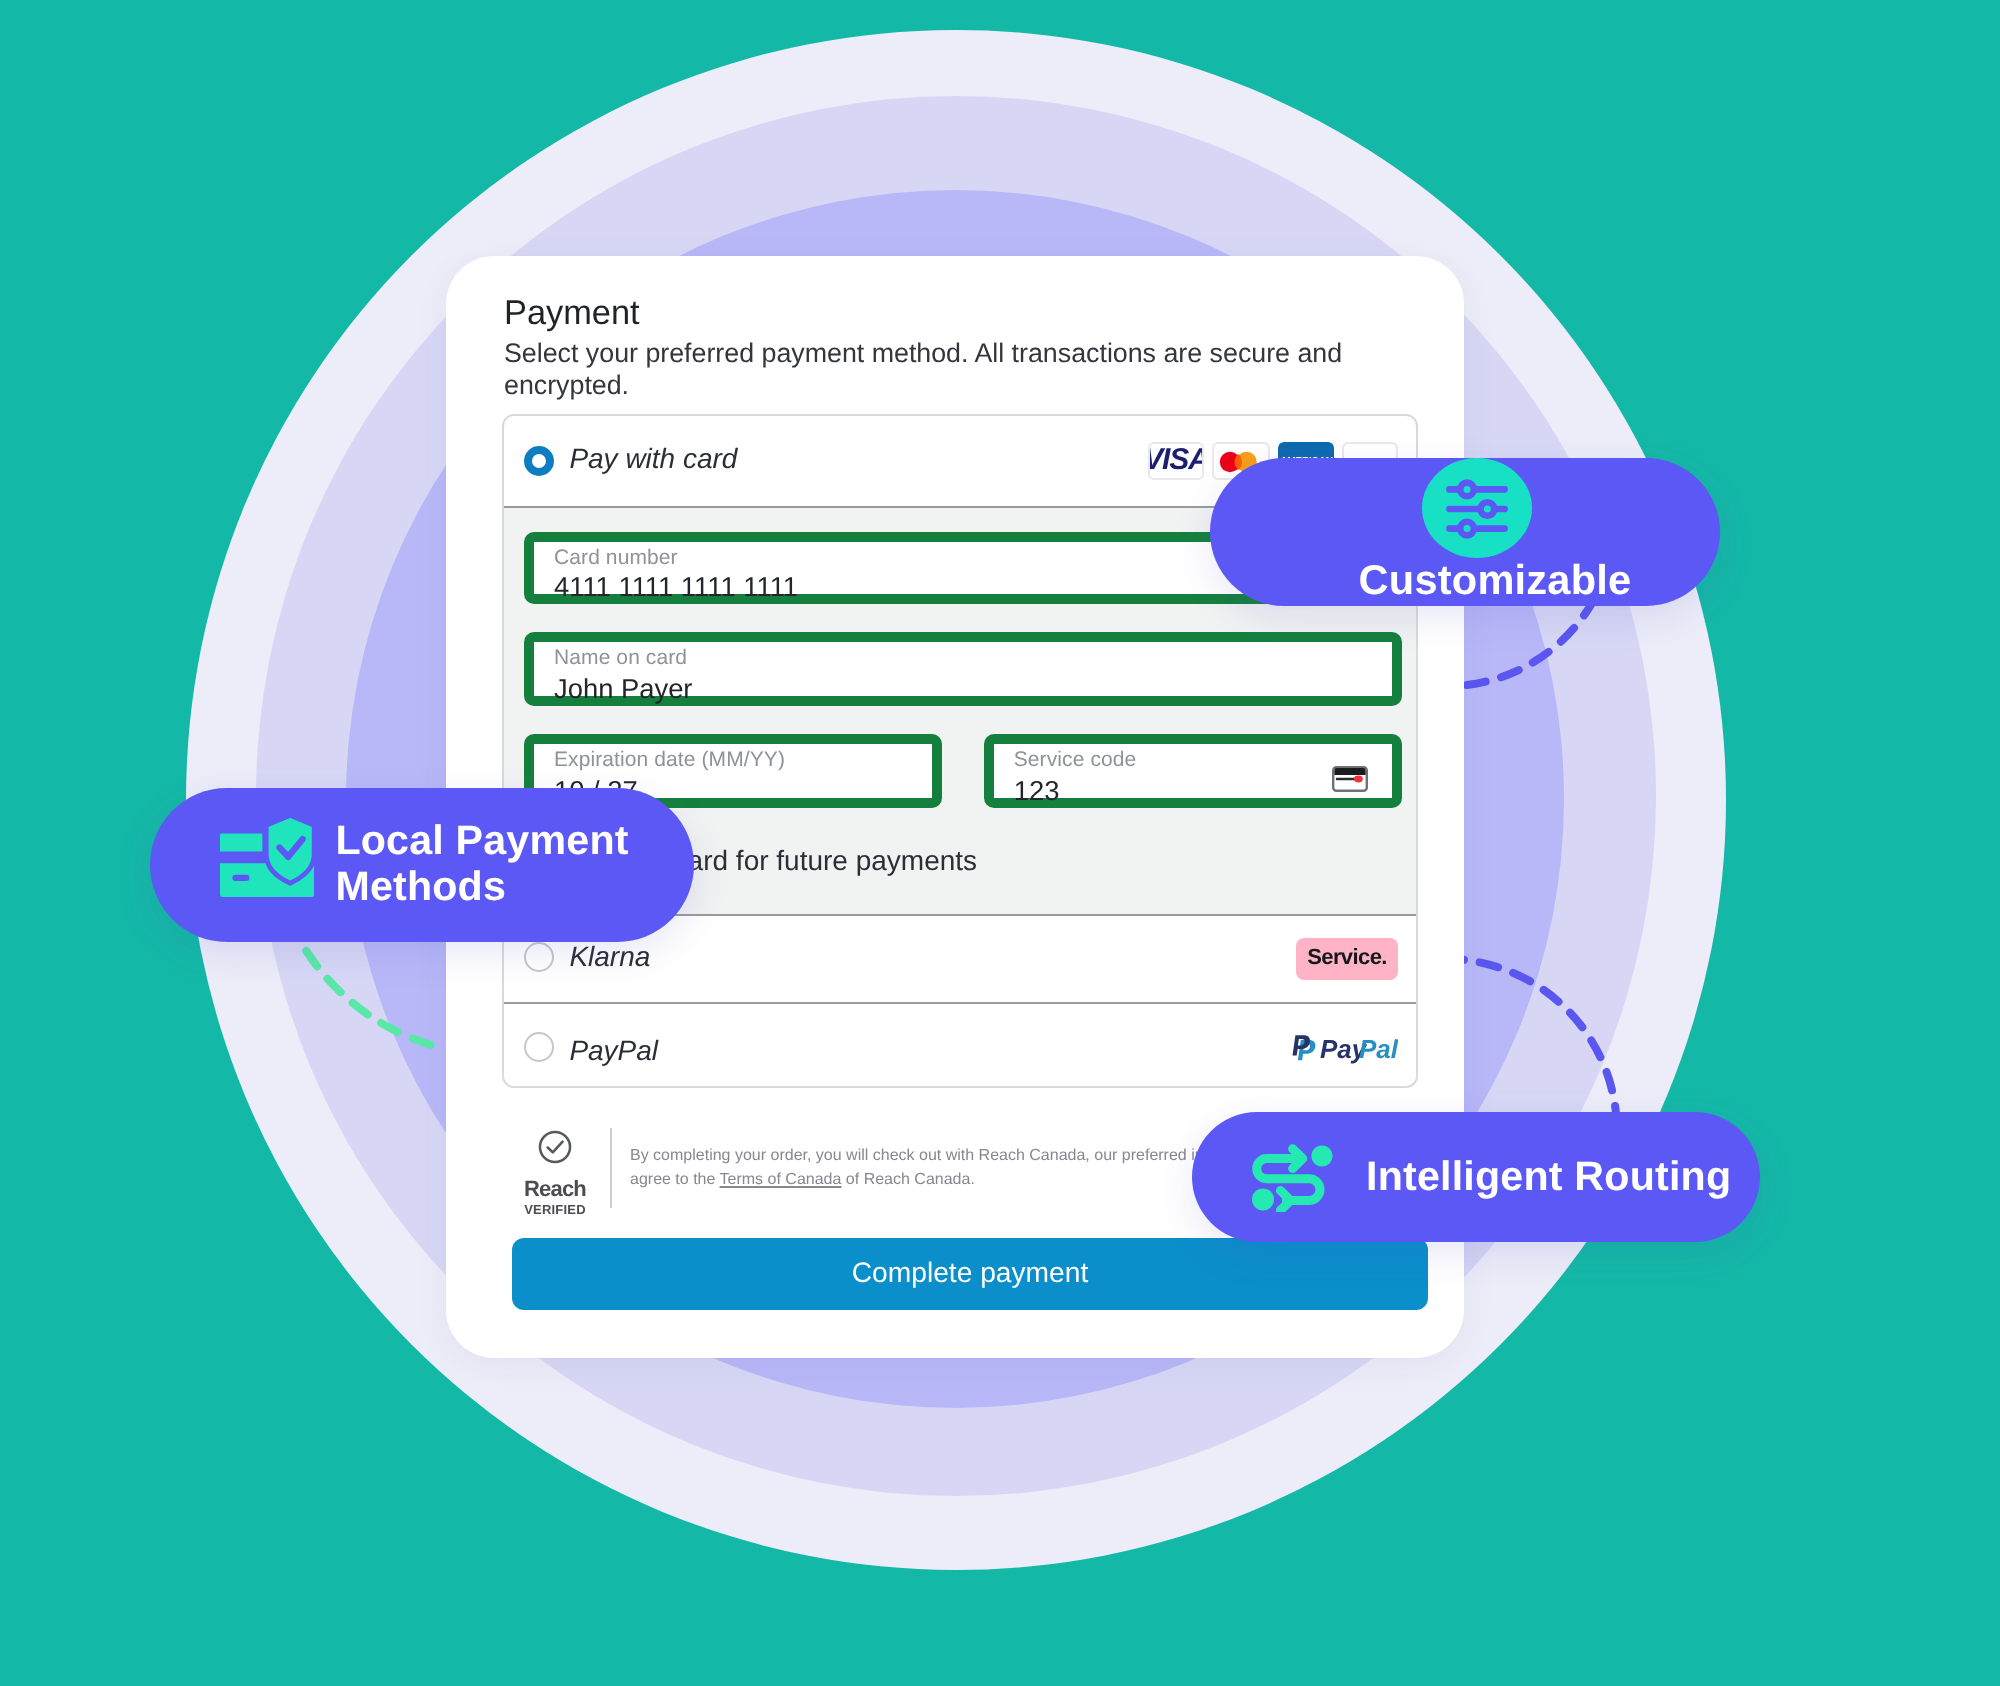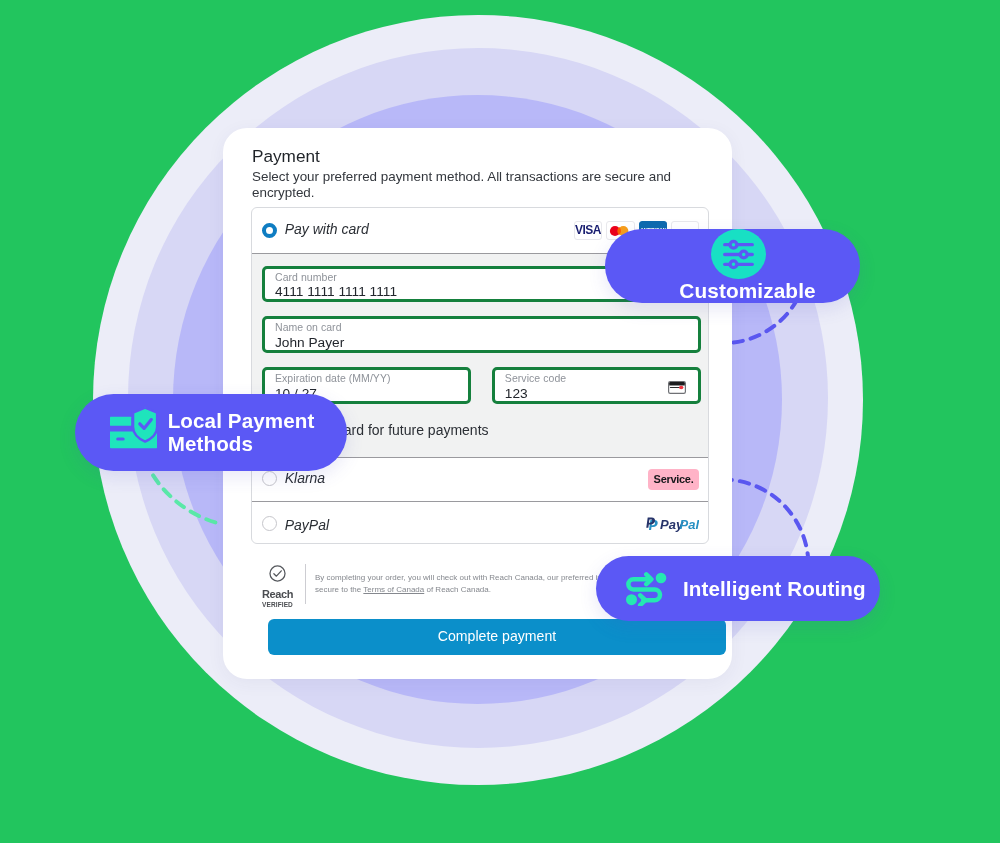--- a/index.html
+++ b/index.html
@@ -1,18 +1,18 @@
 <!DOCTYPE html>
 <html><head>
 <meta charset="utf-8">
 <style>
   html,body{margin:0;padding:0;}
   body{width:1000px;height:843px;overflow:hidden;background:#f5f5f5;
        font-family:"Liberation Sans",sans-serif;-webkit-font-smoothing:antialiased;}
-  .stage{position:relative;width:1000px;height:843px;overflow:hidden;background:#22c55e;}
+  .stage{position:relative;width:1000px;height:843px;overflow:hidden;background:#14b8a6;}
 
   
   .ring{position:absolute;border-radius:50%;}
   .ring1{width:770px;height:770px;left:93px;top:15px;background:#ecedf8;}
   .ring2{width:700px;height:700px;left:128px;top:48px;background:#d7d7f5;}
   .ring3{width:609px;height:609px;left:173px;top:95px;background:#b8b8f8;}
   .arcs{position:absolute;left:0;top:0;width:1000px;height:843px;}
 
   
   .pcard{position:absolute;left:223px;top:128px;width:509px;height:551px;
@@ -32,53 +32,53 @@
   .rowsmall2 .radio{top:1.5px;}
   .rowsmall2 .rowlabel{top:2.2px;}
   .radio.on{border:4.5px solid #0f7dc2;background:#fff;}
   .radio.off{border:1px solid #c6c6cb;background:#fff;}
   .rowlabel{margin-left:8px;font-size:14px;color:#2b2f35;position:relative;top:-2px;font-style:italic;}
   .spacer{flex:1;}
   .sep{height:1px;background:#9a9a9e;}
   .sep-light{height:1px;background:#9a9a9e;}
 
   .cardbody{background:#f1f2f2;padding:11.7px 7.3px 0 10px;}
-  .field{box-sizing:border-box;background:#fff;border:3px solid #15803d;border-radius:5px;
+  .field{box-sizing:border-box;background:#fff;border:5px solid #15803d;border-radius:5px;
          height:36.5px;position:relative;margin-bottom:14.2px;padding:3px 11px 0 10px;}
   .flabel{font-size:10.5px;color:#8e9299;line-height:11.5px;letter-spacing:.05px;}
   .fvalue{font-size:13.7px;color:#22262c;line-height:17px;margin-top:0px;}
   .fieldrow{display:flex;gap:21px;}
   .fieldrow .field{flex:1;margin-bottom:0;}
   .cvcicon{position:absolute;right:12px;top:11px;line-height:0;}
   .savecard{display:flex;align-items:center;height:53.4px;padding:0 0 0 9px;}
   .savecard .cb{width:14px;height:14px;border:1px solid #b9bcc2;border-radius:2px;background:#fff;box-sizing:border-box;}
   .savetext{margin-left:16px;font-size:14px;color:#2b2f35;}
 
   .logos{display:flex;gap:3.9px;align-items:center;}
   .logobox{width:28.5px;height:19px;border:1px solid #e8e8ec;border-radius:3px;background:#fff;
            display:flex;align-items:center;justify-content:center;overflow:hidden;box-sizing:border-box;}
-  .visatxt{font-size:12px;font-weight:bold;color:#1a1f71;letter-spacing:-0.55px;line-height:11px;transform:translateY(-0.5px);}
+  .visatxt{font-size:15px;font-weight:bold;font-style:italic;color:#1a1f71;letter-spacing:-0.55px;line-height:11px;transform:translateY(-0.5px);}
   .logobox.amexbox{border:none;padding:0;background:transparent;}
   .logobox.amexbox svg{width:28.5px;height:19px;}
 
   .paypal{position:relative;top:2.5px;line-height:0;}
   .klarna{background:#ffb3c7;border-radius:4px;padding:4.5px 6px 5px 6px;font-size:11px;
           font-weight:bold;color:#16171a;letter-spacing:-.3px;line-height:11px;}
 
   
   .foot{position:absolute;left:38px;top:436px;display:flex;align-items:flex-start;}
   .reach{width:33px;text-align:center;}
   .reachname{font-size:11px;font-weight:bold;color:#4b4d51;letter-spacing:-.4px;line-height:9px;margin-top:2.5px;}
   .reachver{font-size:6.5px;font-weight:bold;color:#4b4d51;letter-spacing:.1px;line-height:7px;margin-top:2.5px;}
   .vline{width:1px;background:#cdcdd2;height:40px;margin:0px 9px 0 11px;}
   .legal{font-size:8px;line-height:12.3px;color:#85888e;width:390px;padding-top:7.5px;}
   .legal .l1{display:block;white-space:nowrap;}
   .legal a{color:#85888e;}
 
-  .cta{position:absolute;left:45px;top:490.6px;width:458px;height:36px;background:#0b8fca;
+  .cta{position:absolute;left:33px;top:490.6px;width:458px;height:36px;background:#0b8fca;
        border-radius:6px;color:#fff;font-size:14.1px;display:flex;align-items:center;justify-content:center;padding-bottom:2px;box-sizing:border-box;}
 
   
   .badge{position:absolute;display:flex;align-items:center;background:#5b58f5;border-radius:60px;box-sizing:border-box;
          box-shadow:0 6px 18px rgba(80,80,190,.13);}
   .badge .bicon{flex:0 0 auto;display:flex;align-items:center;justify-content:center;}
   .badge .btext{color:#fff;font-weight:bold;letter-spacing:.1px;}
   #badge-customizable{left:605px;top:229px;width:255px;height:74px;padding-left:11px;flex-direction:column;}
   #badge-customizable .circ{width:55px;height:55px;border-radius:50%;background:#18e0c4;
       display:flex;align-items:center;justify-content:center;}
@@ -203,21 +203,21 @@
         <svg width="19" height="19" viewBox="0 0 24 24">
           <circle cx="12" cy="12" r="9.5" fill="none" stroke="#55585d" stroke-width="1.6"></circle>
           <path d="M7.4 12.3 L10.6 15.4 L16.8 8.6" fill="none" stroke="#55585d" stroke-width="1.6" stroke-linecap="round" stroke-linejoin="round"></path>
         </svg>
         <div class="reachname">Reach</div>
         <div class="reachver">VERIFIED</div>
       </div>
       <div class="vline"></div>
       <div class="legal">
         <span class="l1">By completing your order, you will check out with Reach Canada, our preferred international payment provider. You</span>
-        <span>secure to the </span><a href="#">Terms of Canada</a><span> of Reach Canada.</span>
+        <span>agree to the </span><a href="#">Terms of Canada</a><span> of Reach Canada.</span>
       </div>
     </div>
 
     <div class="cta">Complete payment</div>
   </div>
 
   <div class="badge" id="badge-customizable">
     <span class="circ">
       <svg width="31" height="31" viewBox="0 0 31 31">
         <g stroke="#5b58f5" stroke-width="3.3" fill="none" stroke-linecap="round">

